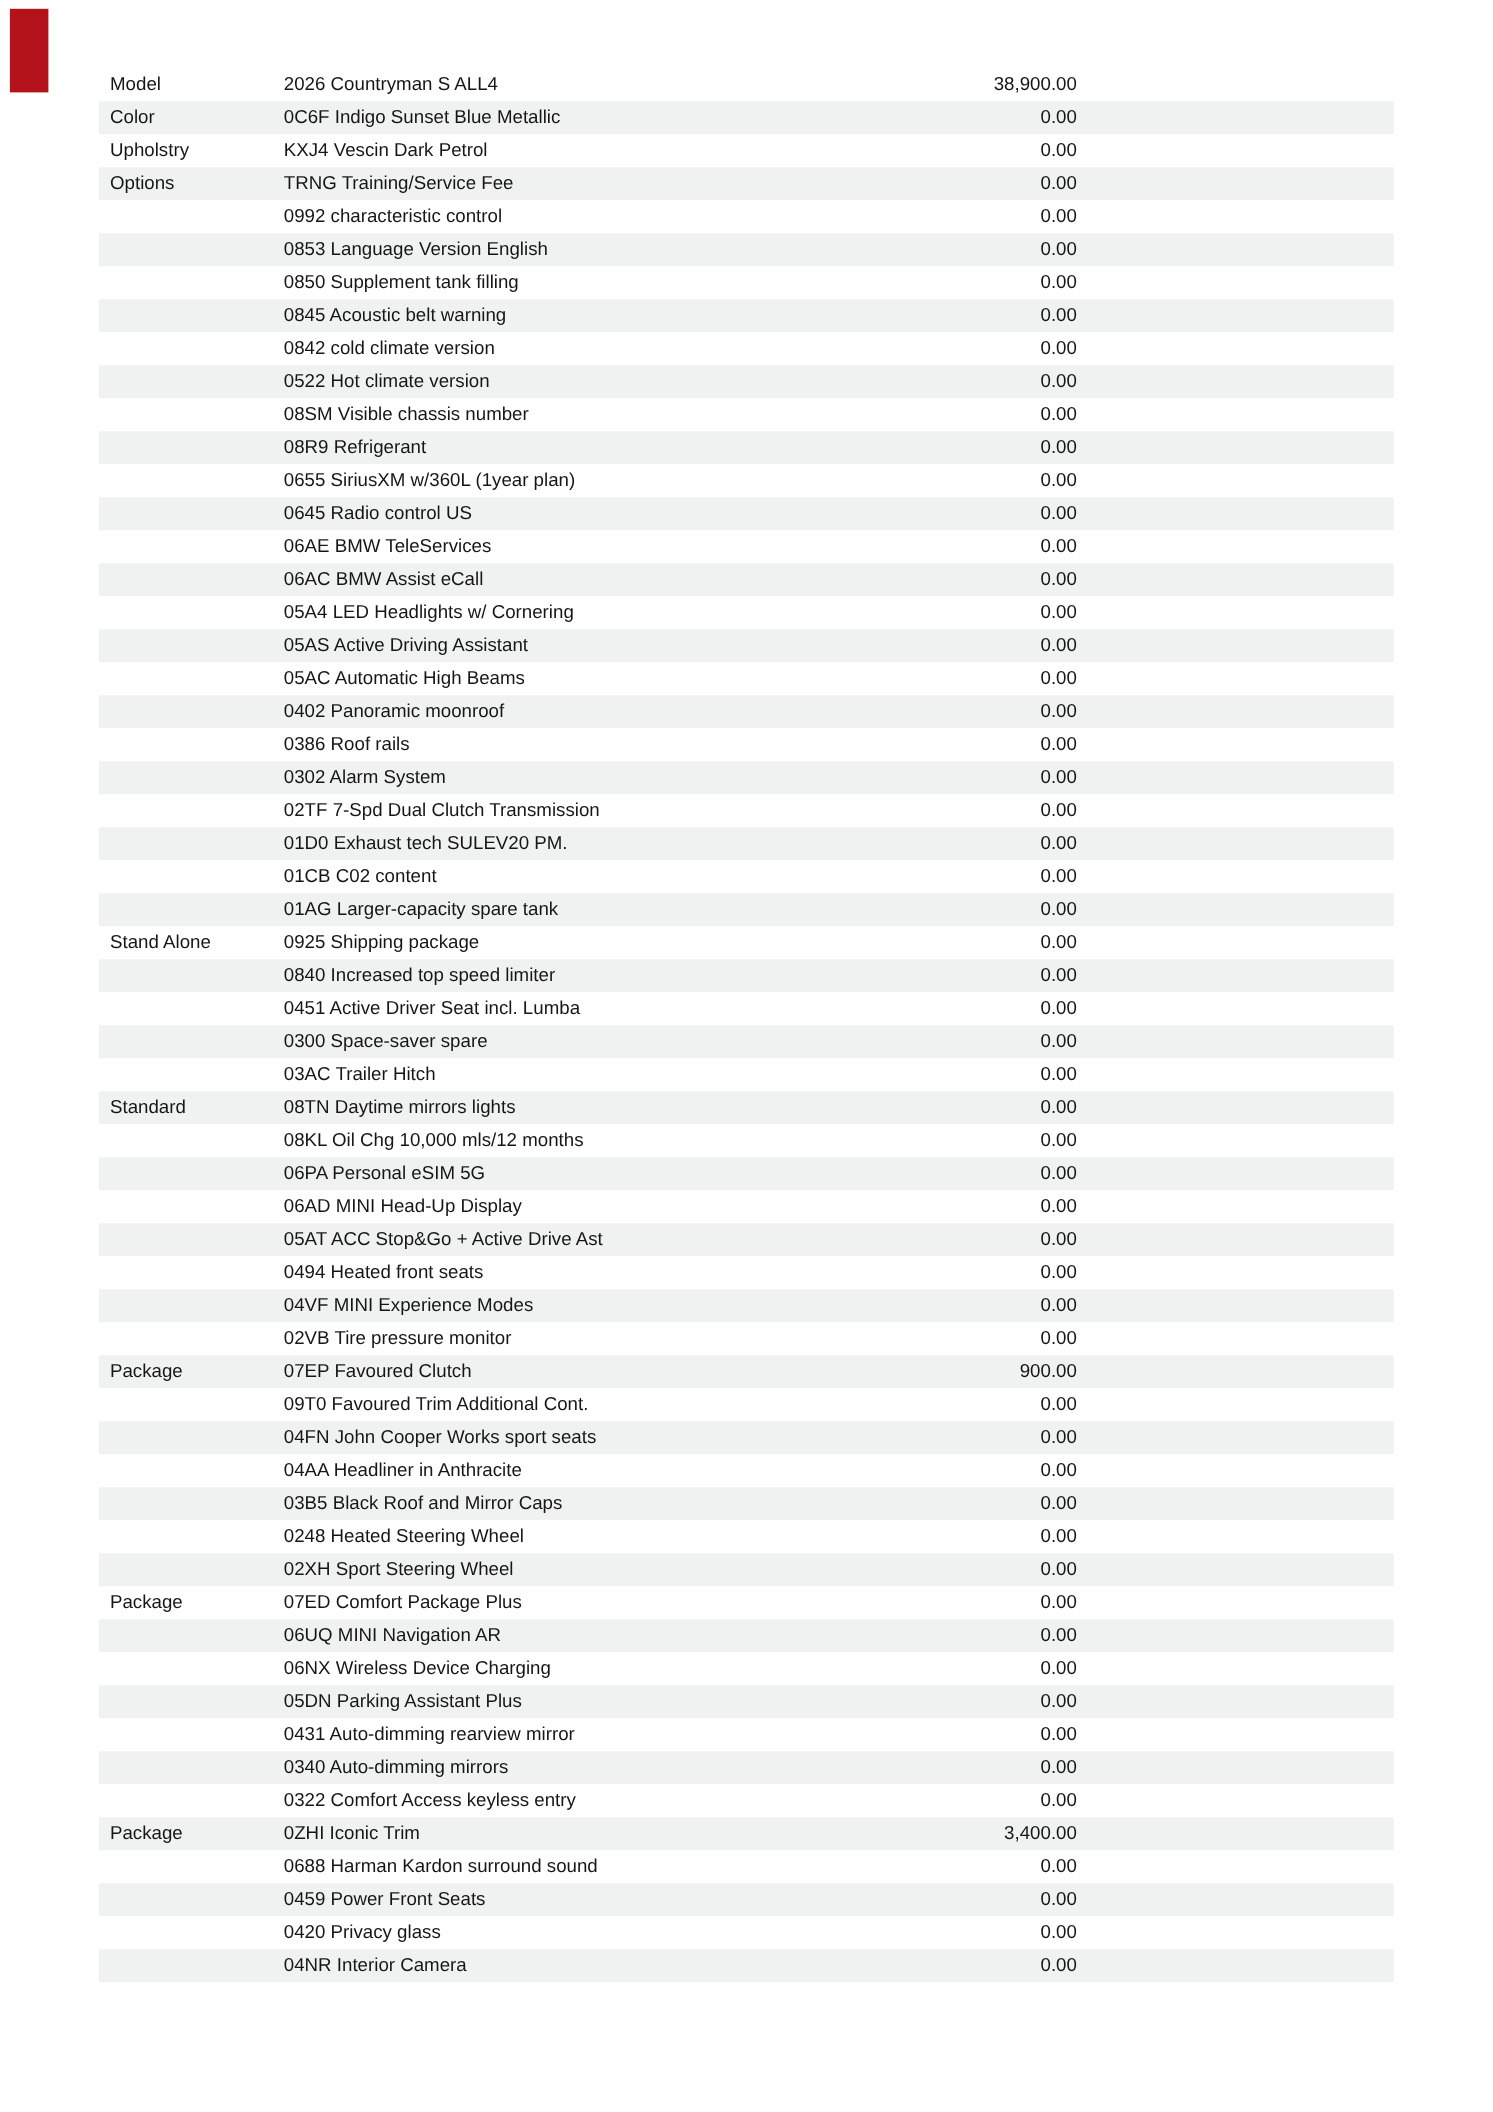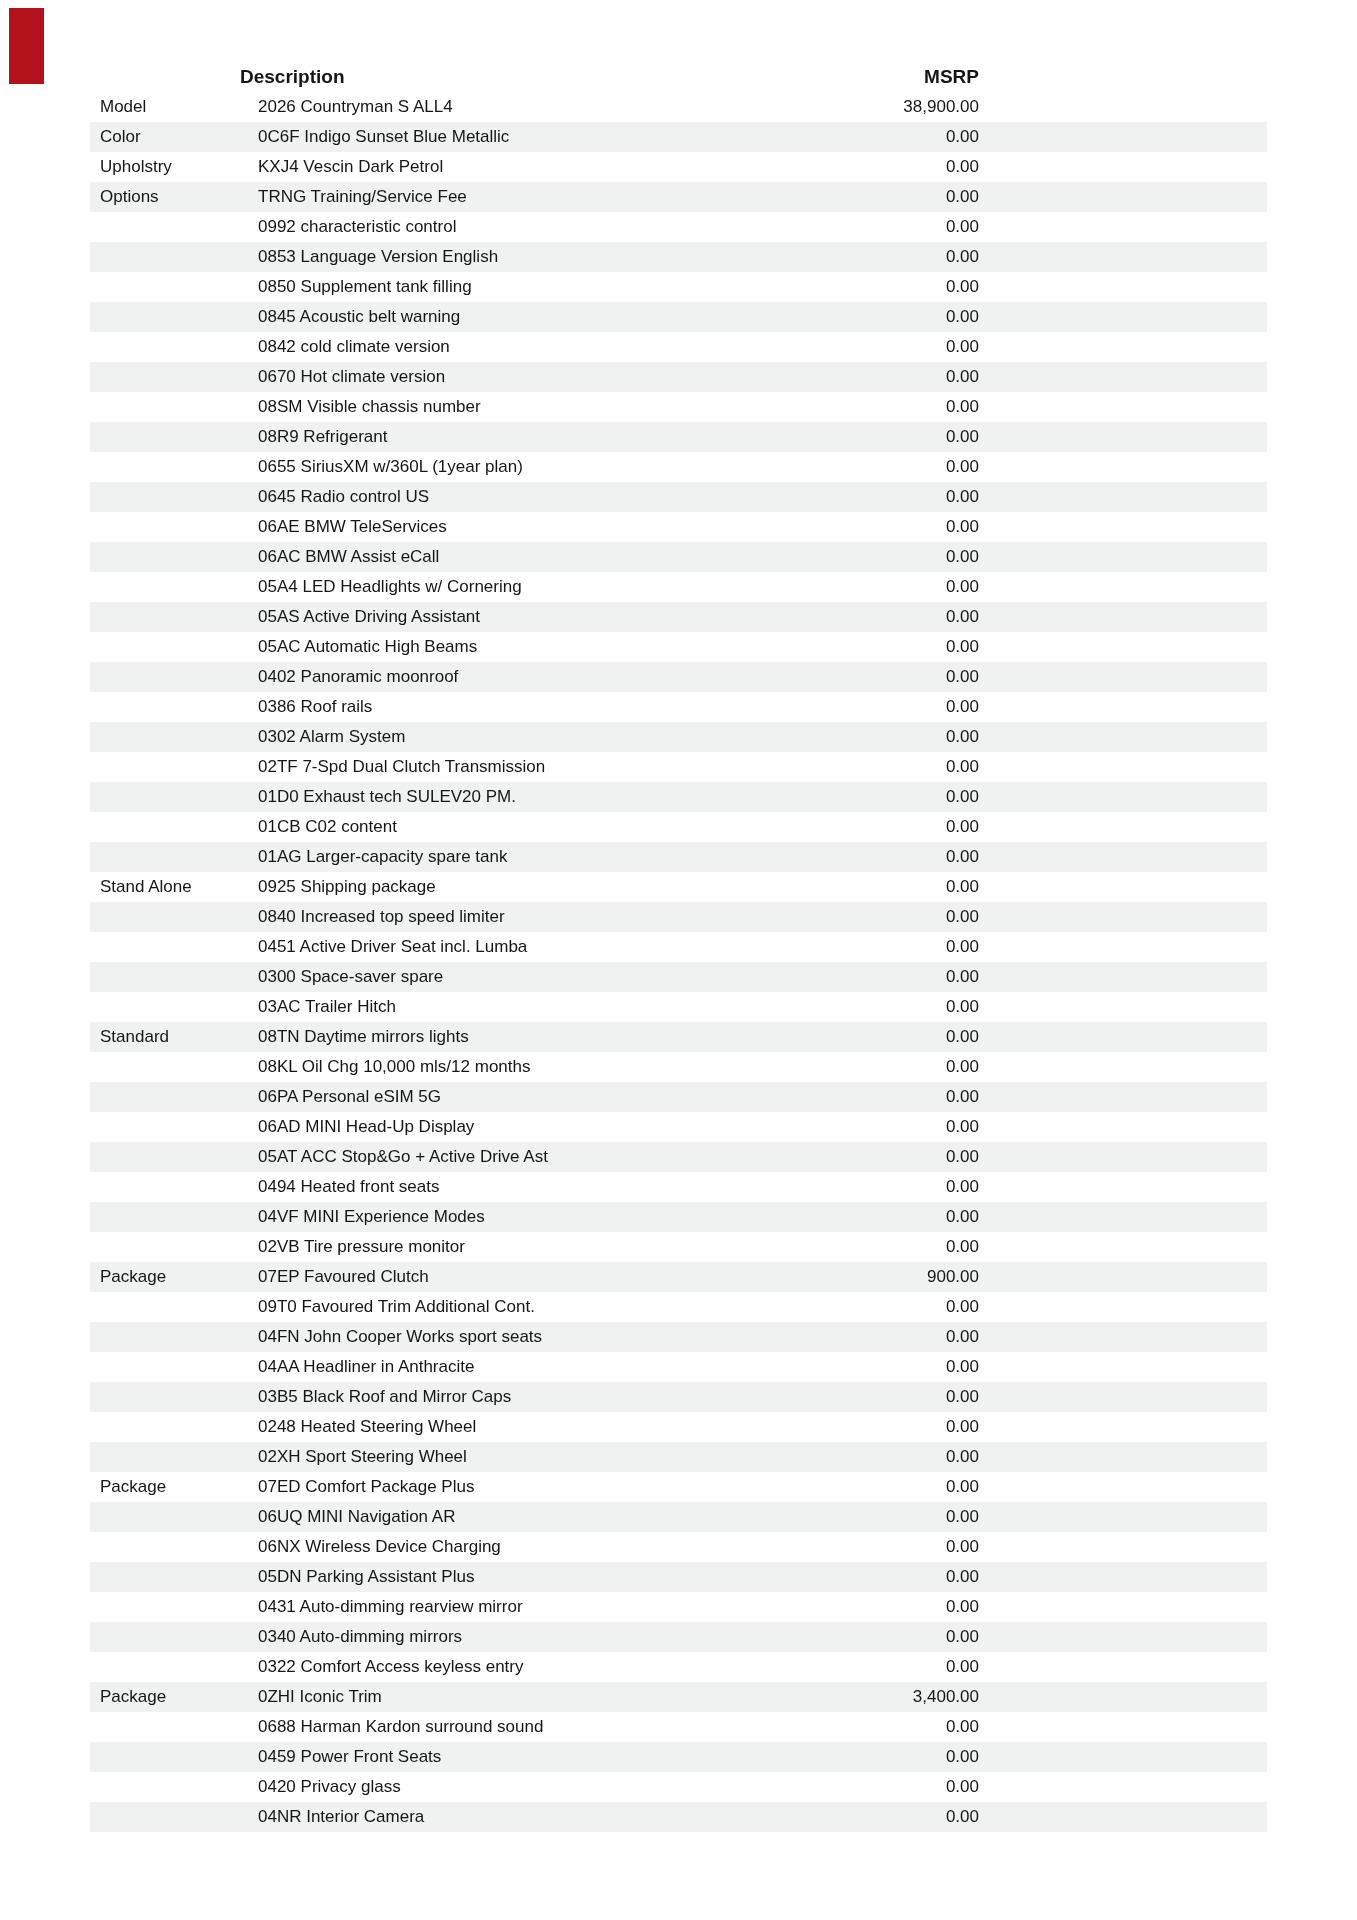--- a/index.html
+++ b/index.html
@@ -59,24 +59,20 @@
 </style>
 <style>.tbody .row:nth-child(even){background:#f0f2f1;}</style></head>
 <body style="background: rgb(255, 255, 255); color: rgb(22, 22, 22);">
 
 <div class="page">
 
   <div class="redaction" style="background: rgb(179, 18, 26);"></div>
 
   <div class="pricing-table">
 
-    <div class="thead">
-      <span class="th-desc">Description</span>
-      <span class="th-msrp">MSRP</span>
-    </div>
 
     <div class="tbody">
         <div class="row">
           <span class="cat">Model</span>
           <span class="desc">2026 Countryman S ALL4</span>
           <span class="msrp">38,900.00</span>
         </div>
         <div class="row">
           <span class="cat">Color</span>
           <span class="desc">0C6F Indigo Sunset Blue Metallic</span>
@@ -112,21 +108,21 @@
           <span class="desc">0845 Acoustic belt warning</span>
           <span class="msrp">0.00</span>
         </div>
         <div class="row">
           <span class="cat"></span>
           <span class="desc">0842 cold climate version</span>
           <span class="msrp">0.00</span>
         </div>
         <div class="row">
           <span class="cat"></span>
-          <span class="desc">0670 Hot climate version</span>
+          <span class="desc">0522 Hot climate version</span>
           <span class="msrp">0.00</span>
         </div>
         <div class="row">
           <span class="cat"></span>
           <span class="desc">08SM Visible chassis number</span>
           <span class="msrp">0.00</span>
         </div>
         <div class="row">
           <span class="cat"></span>
           <span class="desc">08R9 Refrigerant</span>

